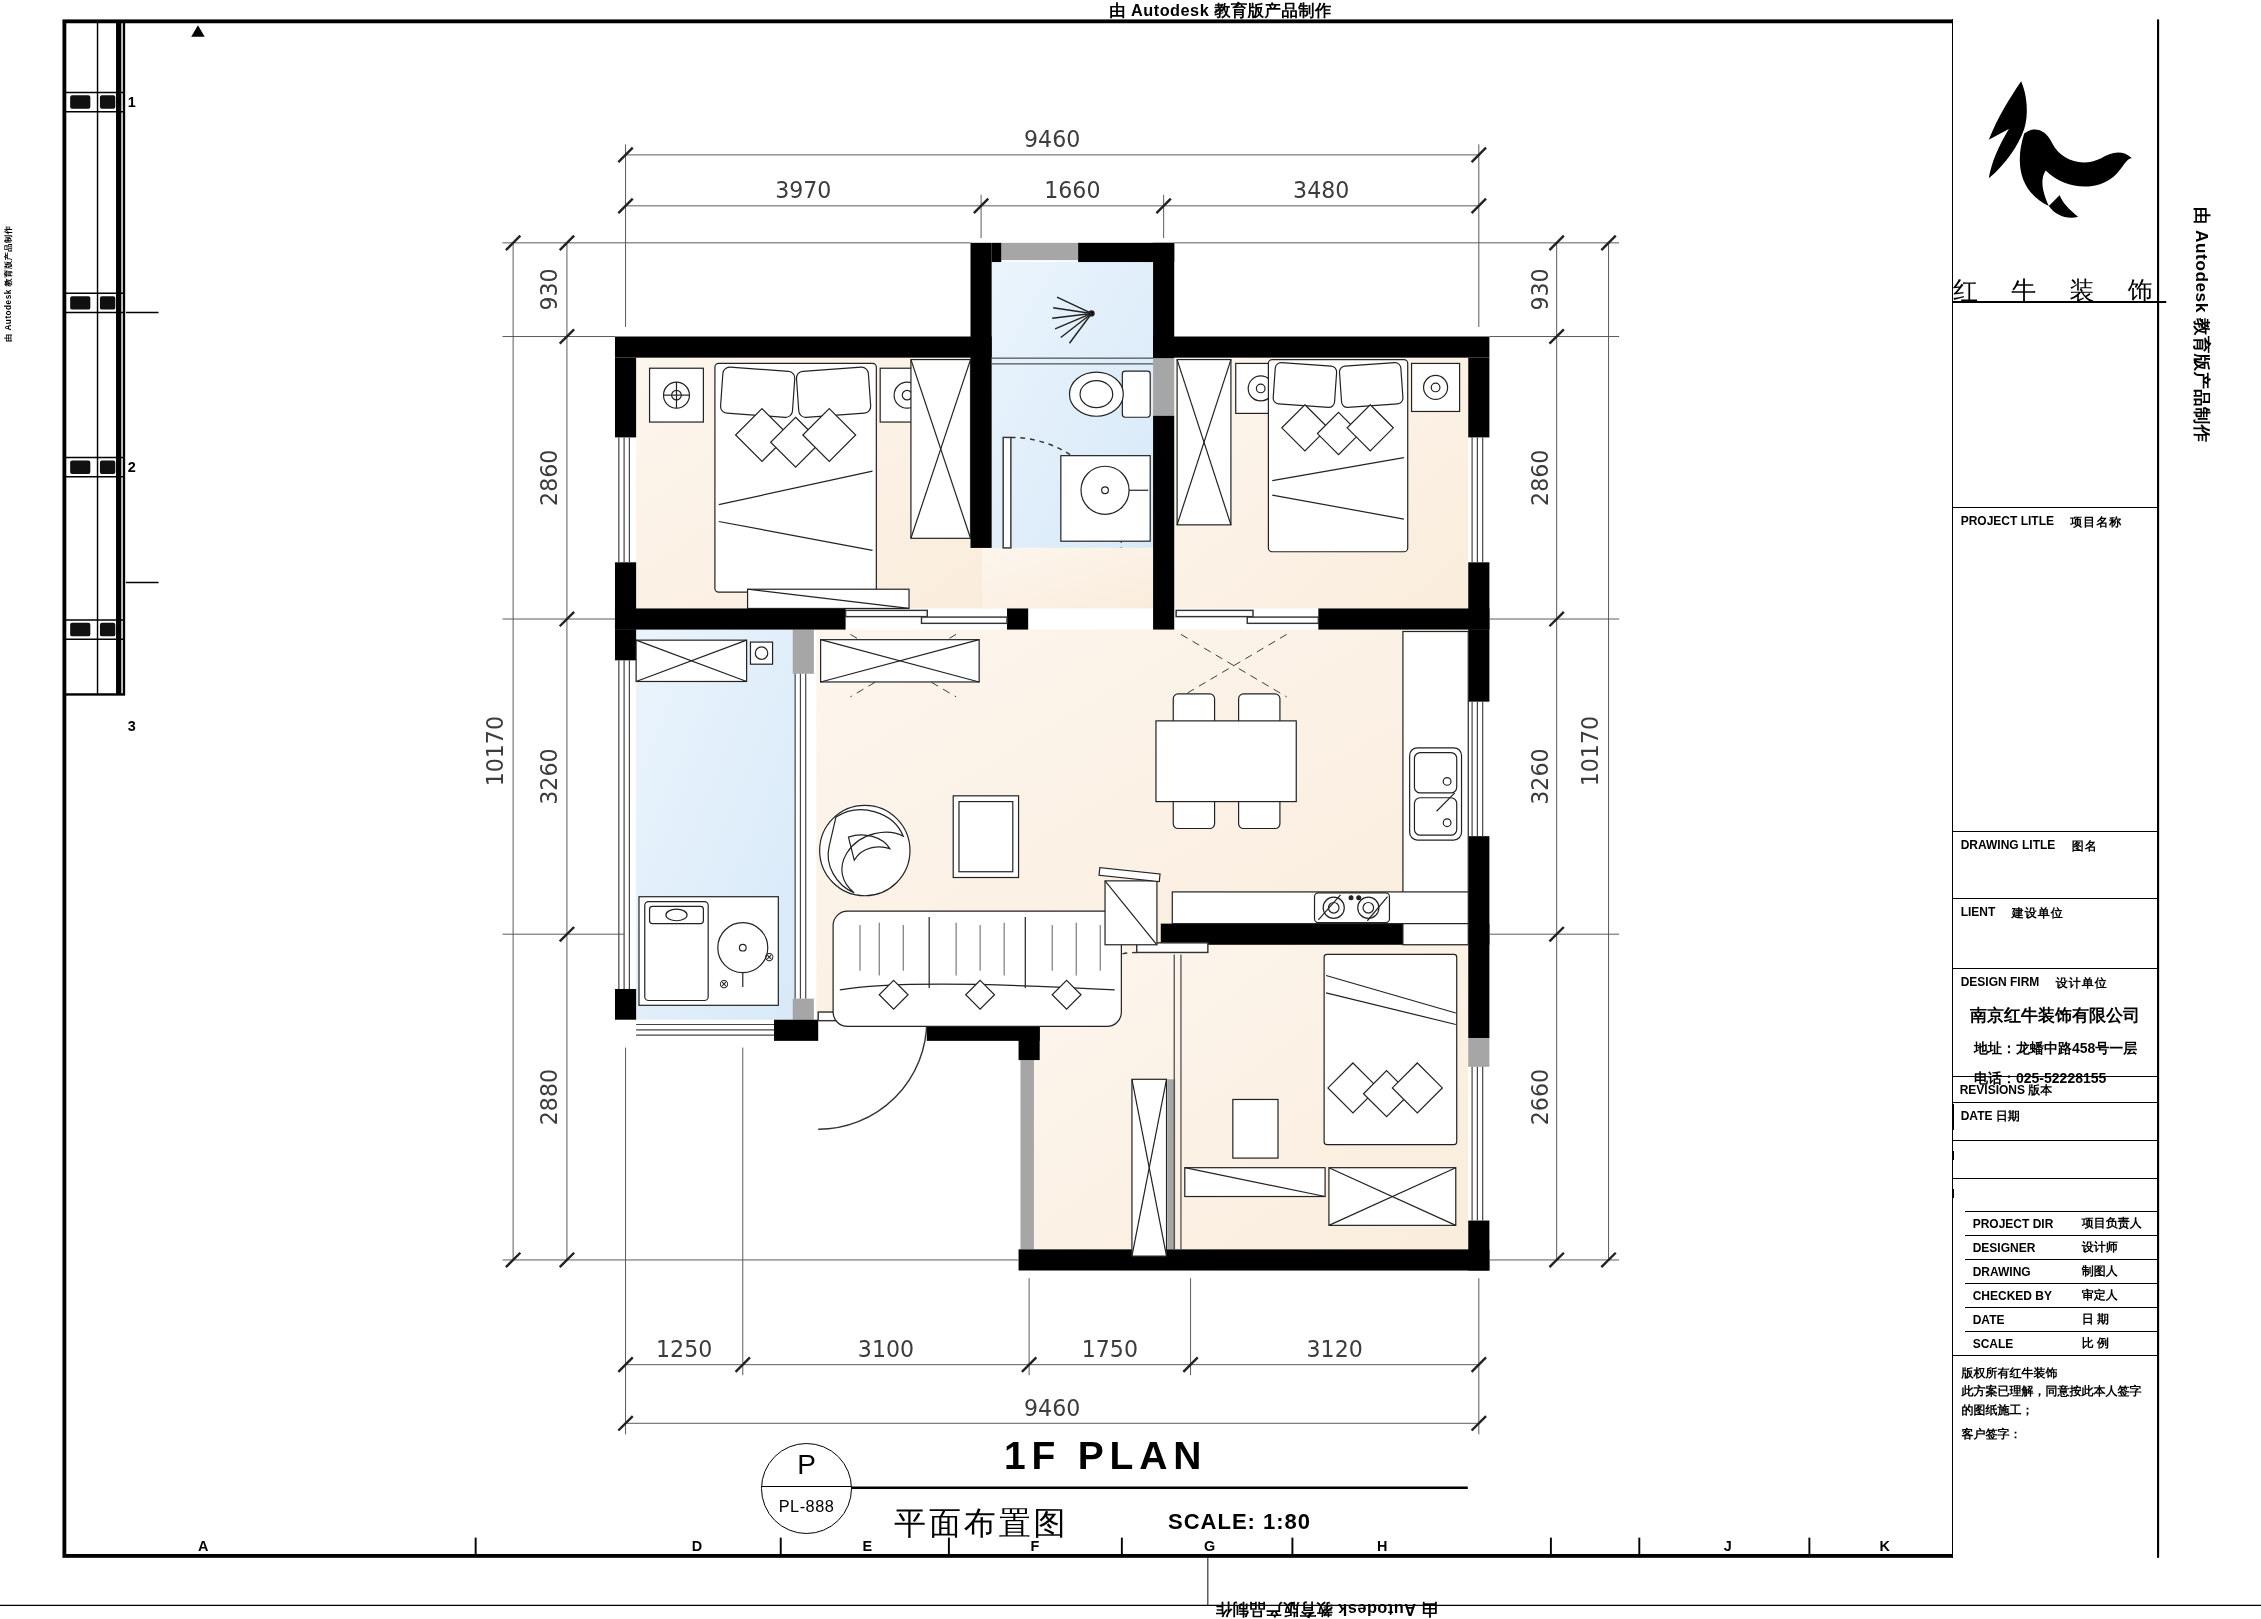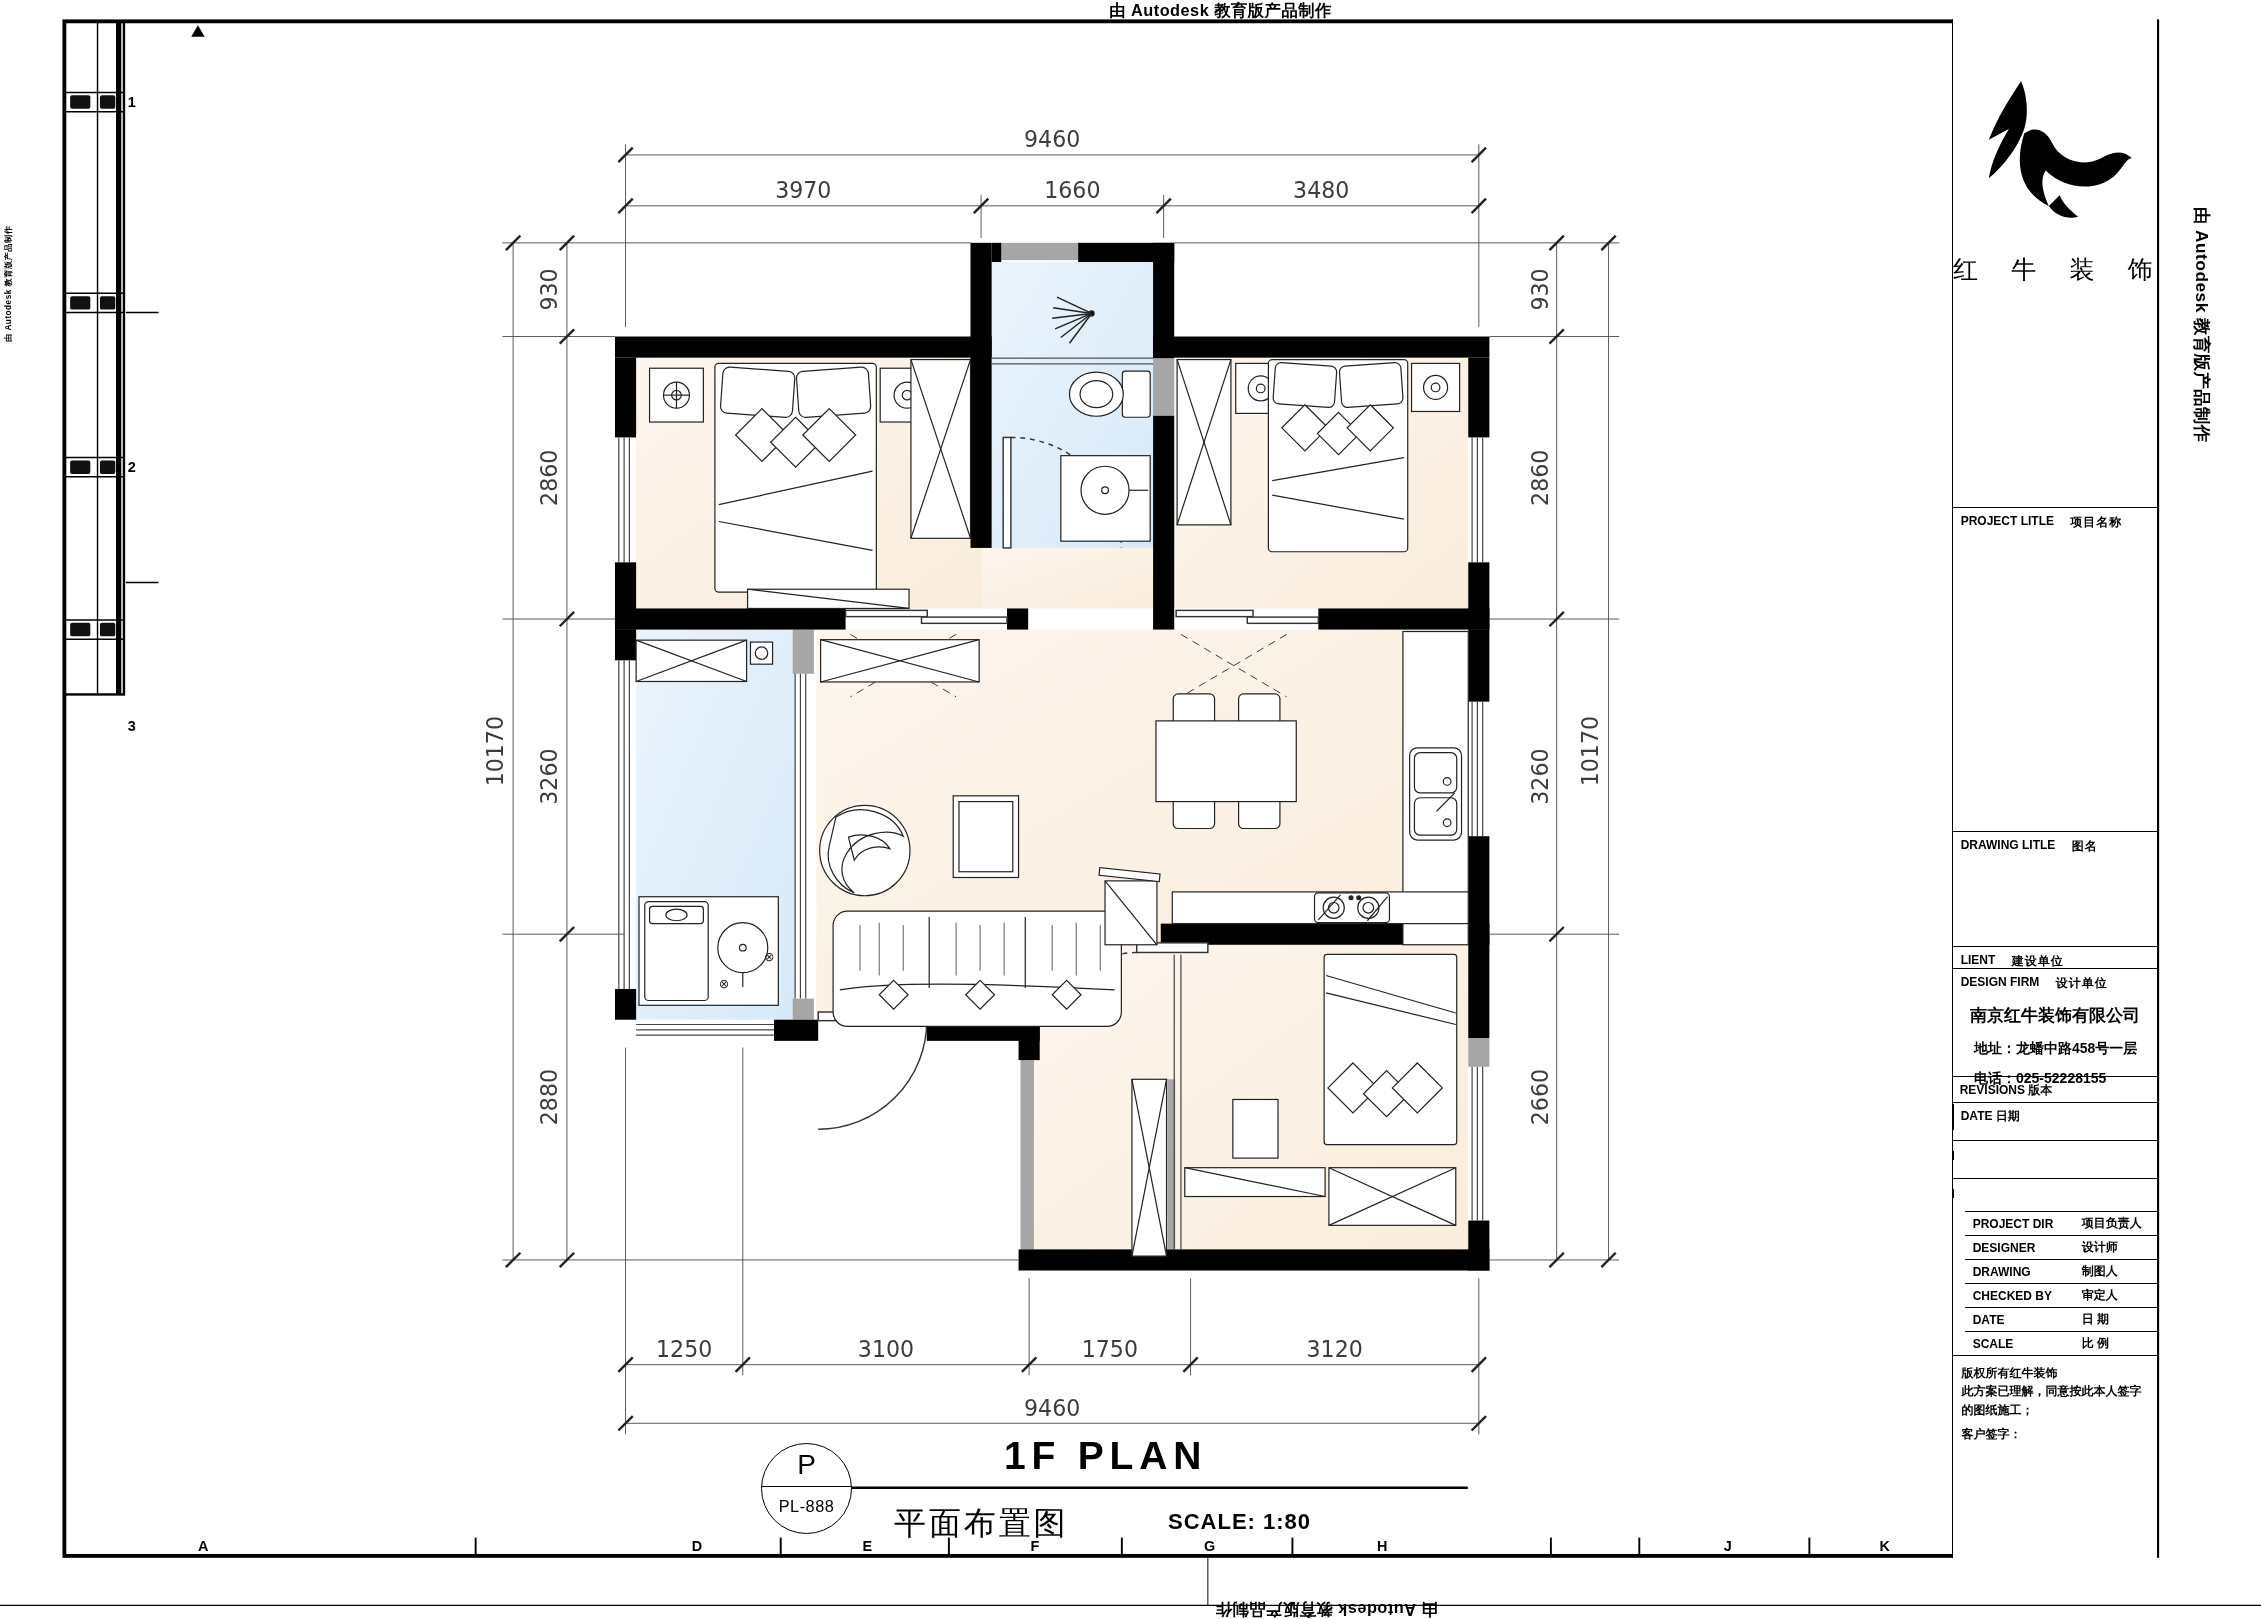--- a/index.html
+++ b/index.html
@@ -466,38 +466,38 @@
 <div class="abs banner banner-bottom" style="left:1144px;top:1598px;width:365px;text-align:center;z-index:2">由 Autodesk 教育版产品制作</div>
 
 <div id="titleblock" class="abs" style="z-index:2">
 
   <div class="tb-sec" style="top:0;height:488px;border-top:none;">
     <svg width="154" height="144" viewBox="0 0 100 92" style="display:block;margin:58px auto 0 auto;">
       <path d="M28,2 C20,14 13,25 7,40 L20,33 C13,45 9,54 7,65 C18,56 26,44 30,33 C33,24 32,11 28,2 Z" fill="#000"></path>
       <path d="M30,36 C23,58 29,75 46,83 C42,74 40,66 44,60 C56,72 76,74 88,64 C94,59 96,52 100,52 C94,46 86,48 80,52 C68,58 54,54 48,42 C44,33 36,31 30,36 Z" fill="#000"></path>
       <path d="M46,83 C50,89 58,92 65,90 C59,85 55,81 53,76 Z" fill="#000"></path>
     </svg>
-    <div class="logo-chars" style="margin-top:32px;">红 牛 装 饰</div>
+    <div class="logo-chars" style="margin-top:53px;text-decoration:underline;">红 牛 装 饰</div>
   </div>
 
   <div class="tb-sec" style="top:488px;height:324px;">
     <div class="tb-head">
       <span>PROJECT LITLE</span>
       <span class="cn">项目名称</span>
     </div>
   </div>
 
   <div class="tb-sec" style="top:812px;height:67px;">
     <div class="tb-head">
       <span>DRAWING LITLE</span>
       <span class="cn">图名</span>
     </div>
   </div>
 
-  <div class="tb-sec" style="top:927px;height:70px;">
+  <div class="tb-sec" style="top:879px;height:70px;">
     <div class="tb-head">
       <span>LIENT</span>
       <span class="cn">建设单位</span>
     </div>
   </div>
 
   <div class="tb-sec" style="top:949px;height:108px;">
     <div class="tb-head">
       <span>DESIGN FIRM</span>
       <span class="cn">设计单位</span>

